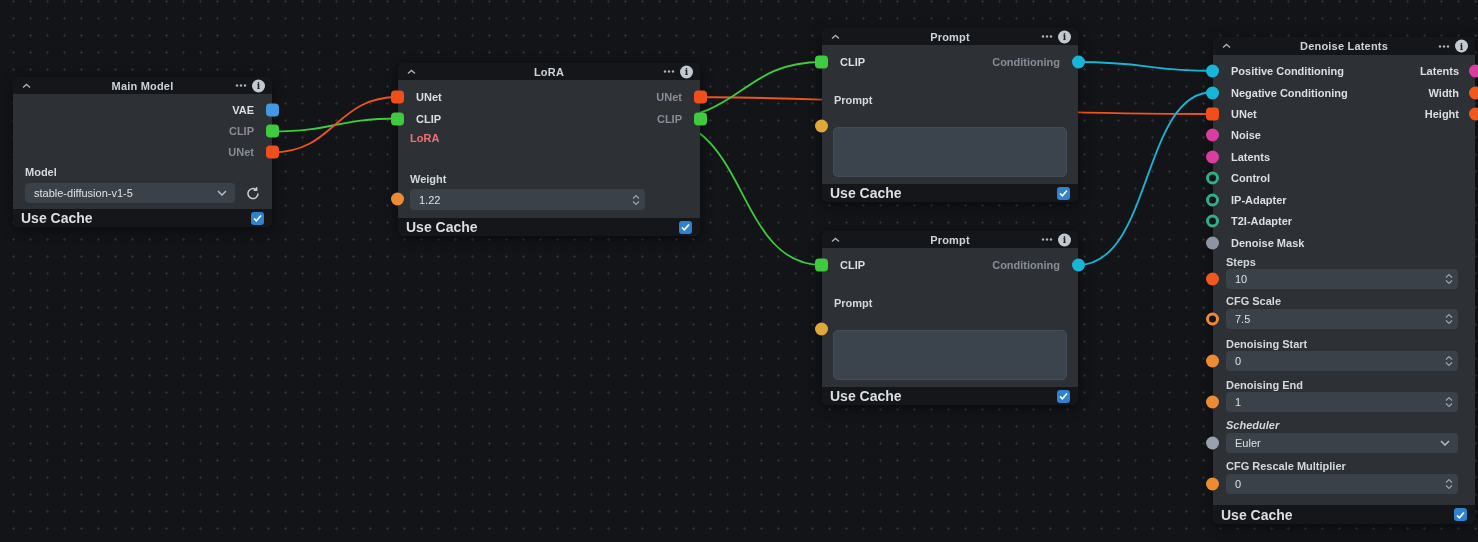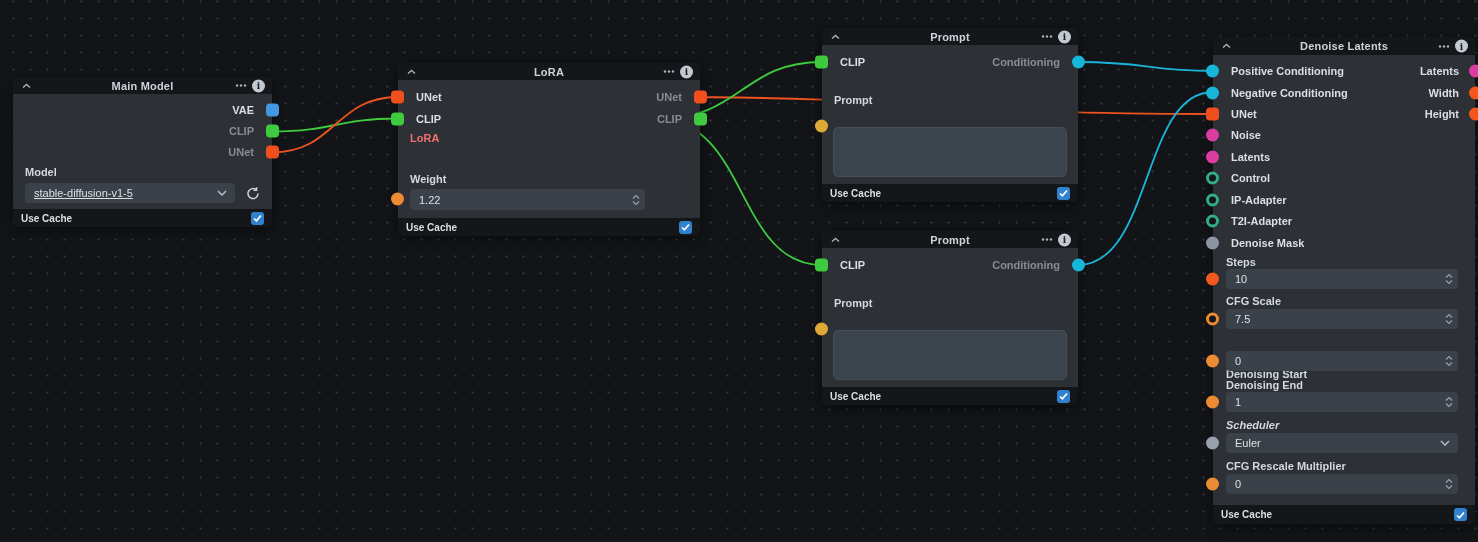--- a/index.html
+++ b/index.html
@@ -14,21 +14,21 @@
   .nheader{position:absolute;left:0;top:0;right:0;height:17px;background:#14161a;
     border-radius:7px 7px 0 0;}
   .nheader.tall{height:18px;}
   .ntitle{position:absolute;left:0;right:0;top:50%;transform:translateY(-50%);
     text-align:center;font-weight:600;font-size:11px;color:#cdd3da;letter-spacing:.2px;}
   .hicon-left{position:absolute;left:9px;top:50%;transform:translateY(-50%);display:flex;}
   .hicons-right{position:absolute;right:7px;top:50%;transform:translateY(-50%);
     display:flex;align-items:center;gap:5px;}
   .nfooter{position:absolute;left:0;right:0;background:#14161a;border-radius:0 0 7px 7px;
     display:flex;align-items:center;justify-content:space-between;padding:0 8px;box-sizing:border-box;}
-  .footer-label{font-weight:600;font-size:10px;color:#dbdfe3;}
+  .footer-label{font-weight:600;font-size:14px;color:#dbdfe3;}
   .plabel{position:absolute;top:0;transform:translateY(-50%);font-weight:600;
     font-size:11px;color:#dbdfe3;white-space:nowrap;}
   .plabel.dim{color:#868d96;}
   .plabel.right{text-align:right;}
   .flabel{position:absolute;transform:translateY(-50%);font-weight:600;font-size:11px;
     color:#d3d8dd;white-space:nowrap;}
   .flabel.err{color:#ef7070;}
   .handle{position:absolute;width:13px;height:13px;transform:translateY(-50%);z-index:3;box-sizing:border-box;}
   .h-sq{border-radius:4px;}
   .h-ci{border-radius:50%;}
@@ -92,21 +92,21 @@
       </span>
     </div>
     <span class="plabel right" style="right:18px;top:33px;">VAE</span>
     <div class="handle h-sq c-vae" style="right:-7px;top:33px;"></div>
     <span class="plabel right dim" style="right:18px;top:54px;">CLIP</span>
     <div class="handle h-sq c-clip" style="right:-7px;top:54px;"></div>
     <span class="plabel right dim" style="right:18px;top:75px;">UNet</span>
     <div class="handle h-sq c-unet" style="right:-7px;top:75px;"></div>
 
     <span class="flabel" style="left:12px;top:95px;">Model</span>
-    <div class="tinput" style="left:12px;top:106px;width:210px;height:20px;text-decoration:underline;">
+    <div class="tinput" style="left:12px;top:106px;width:210px;height:20px;">
       <span>stable-diffusion-v1-5</span>
       <span class="selchev">
         <svg width="10" height="6">
             <polyline points="1,1 5,5 9,1" fill="none" stroke="#b6bcc3" stroke-width="1.5"></polyline>
           </svg>
       </span>
     </div>
     <span class="refresh" style="left:230px;top:106px;">
       <svg width="14" height="14" viewBox="0 0 14 14">
         <path d="M12 7.5 A5 5 0 1 1 10.4 3.9" fill="none" stroke="#ccd1d7" stroke-width="1.5"></path>
@@ -316,21 +316,21 @@
       <span class="spin">
         <svg width="8" height="5">
             <polyline points="1,4 4,1 7,4" fill="none" stroke="#9aa2ab" stroke-width="1.2"></polyline>
           </svg>
         <svg width="8" height="5">
             <polyline points="1,1 4,4 7,1" fill="none" stroke="#9aa2ab" stroke-width="1.2"></polyline>
           </svg>
       </span>
     </div>
 
-    <span class="flabel" style="left:13px;top:307px;margin-top:30px;">Denoising Start</span>
+    <span class="flabel" style="left:13px;top:307px;">Denoising Start</span>
     <div class="handle h-ci c-float" style="left:-7px;top:324px;"></div>
     <div class="tinput" style="left:13px;top:314px;width:232px;height:20px;">
       <span>0</span>
       <span class="spin">
         <svg width="8" height="5">
             <polyline points="1,4 4,1 7,4" fill="none" stroke="#9aa2ab" stroke-width="1.2"></polyline>
           </svg>
         <svg width="8" height="5">
             <polyline points="1,1 4,4 7,1" fill="none" stroke="#9aa2ab" stroke-width="1.2"></polyline>
           </svg>

